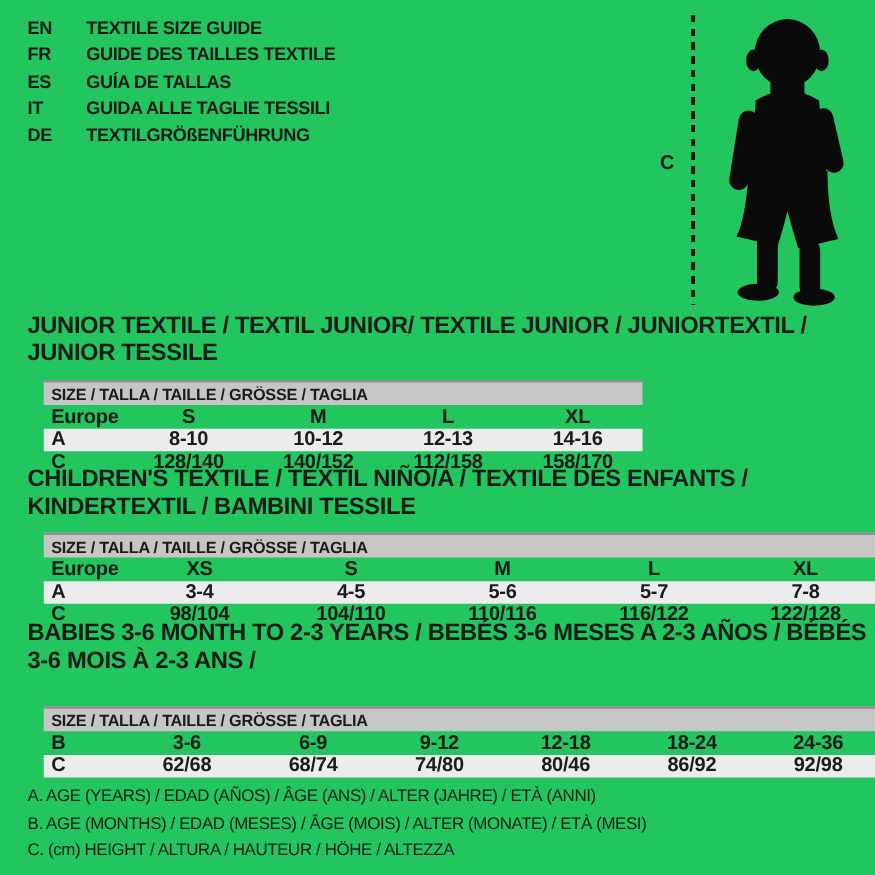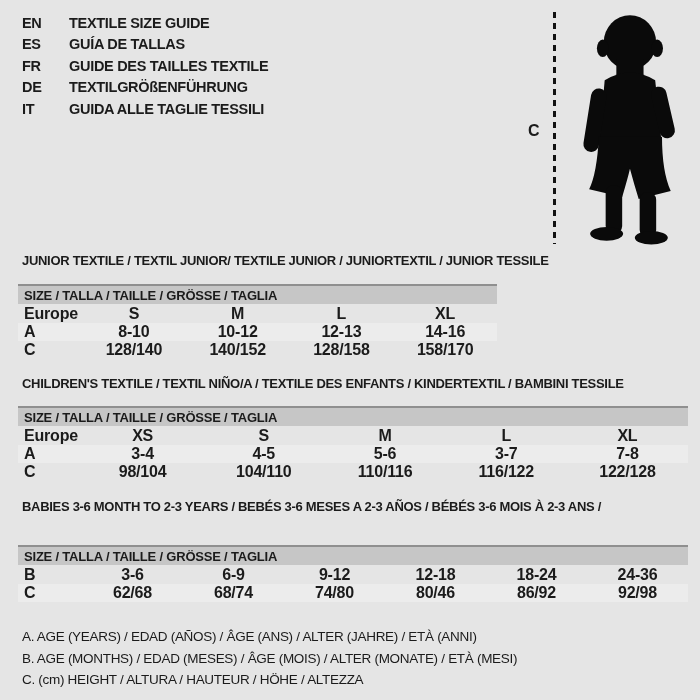--- a/index.html
+++ b/index.html
@@ -1,37 +1,37 @@
 <!DOCTYPE html>
 <html><head>
 <meta charset="utf-8">
 <style>
   html,body{margin:0;padding:0;}
   .page{
-    position:relative;width:700px;height:700px;background:#e5e5e5;overflow:hidden;
+    position:relative;width:700px;height:700px;background:#22c55e;overflow:hidden;
     font-family:"Liberation Sans", sans-serif;color:#1b1b1b;
   }
   
   .lang-block{position:absolute;left:22px;top:12px;}
   .lang-row{display:flex;height:21.5px;align-items:center;font-size:14.5px;font-weight:700;letter-spacing:-0.3px;}
   .lang-code{width:47px;flex:0 0 47px;}
   
   .measure-label{position:absolute;left:528px;top:122px;font-size:16px;font-weight:700;}
   .dash-line{
     position:absolute;left:553px;top:12px;width:3px;height:232px;
     background-image:repeating-linear-gradient(to bottom,#121212 0px,#121212 6px,transparent 6px,transparent 11px);
   }
   .silhouette{position:absolute;left:560px;top:6px;width:136px;height:242px;}
   
-  .section-title{position:absolute;left:22px;font-size:13px;font-weight:700;letter-spacing:-0.3px;line-height:21.5px;}
+  .section-title{position:absolute;left:22px;font-size:19px;font-weight:700;letter-spacing:-0.3px;line-height:21.5px;}
   #t1-title{top:250px;}
   #t2-title{top:373px;}
   #t3-title{top:496px;}
   
-  .size-table{position:absolute;left:18px;}
+  .size-table{position:absolute;left:35px;margin-top:20px;}
   #table-junior{top:284px;width:479px;}
   #table-children{top:406px;width:670px;}
   #table-babies{top:545px;width:670px;}
   .band{
     height:18px;background:#c6c6c6;border-top:2px solid #8f8f8f;box-sizing:content-box;
     display:flex;align-items:center;padding-left:6px;
     font-size:13px;font-weight:700;letter-spacing:-0.2px;margin-bottom:1px;
   }
   .trow{display:flex;height:18px;align-items:center;font-size:16px;font-weight:700;letter-spacing:-0.2px;}
   .trow .lbl{flex:0 0 64px;width:64px;padding-left:6px;box-sizing:border-box;}
@@ -45,34 +45,34 @@
 <body>
 
 <div class="page">
 
   <div class="lang-block">
     <div class="lang-row">
       <span class="lang-code">EN</span>
       <span class="lang-title">TEXTILE SIZE GUIDE</span>
     </div>
     <div class="lang-row">
+      <span class="lang-code">FR</span>
+      <span class="lang-title">GUIDE DES TAILLES TEXTILE</span>
+    </div>
+    <div class="lang-row">
       <span class="lang-code">ES</span>
       <span class="lang-title">GUÍA DE TALLAS</span>
     </div>
     <div class="lang-row">
-      <span class="lang-code">FR</span>
-      <span class="lang-title">GUIDE DES TAILLES TEXTILE</span>
+      <span class="lang-code">IT</span>
+      <span class="lang-title">GUIDA ALLE TAGLIE TESSILI</span>
     </div>
     <div class="lang-row">
       <span class="lang-code">DE</span>
       <span class="lang-title">TEXTILGRÖßENFÜHRUNG</span>
-    </div>
-    <div class="lang-row">
-      <span class="lang-code">IT</span>
-      <span class="lang-title">GUIDA ALLE TAGLIE TESSILI</span>
     </div>
   </div>
 
   <span class="measure-label">C</span>
   <div class="dash-line"></div>
   <svg class="silhouette" viewBox="0 0 140 240" xmlns="http://www.w3.org/2000/svg" aria-hidden="true">
     <g fill="#0a0a0a">
       <ellipse cx="72" cy="33" rx="27" ry="28"></ellipse>
       <ellipse cx="44" cy="39" rx="6" ry="9"></ellipse>
       <ellipse cx="100" cy="39" rx="6" ry="9"></ellipse>
@@ -102,42 +102,42 @@
       <span class="lbl">A</span>
       <span class="val">8-10</span>
       <span class="val">10-12</span>
       <span class="val">12-13</span>
       <span class="val">14-16</span>
     </div>
     <div class="trow">
       <span class="lbl">C</span>
       <span class="val">128/140</span>
       <span class="val">140/152</span>
-      <span class="val">128/158</span>
+      <span class="val">112/158</span>
       <span class="val">158/170</span>
     </div>
   </div>
 
   <div class="section-title" id="t2-title">CHILDREN'S TEXTILE / TEXTIL NIÑO/A / TEXTILE DES ENFANTS / KINDERTEXTIL / BAMBINI TESSILE</div>
   <div class="size-table" id="table-children">
     <div class="band">SIZE / TALLA / TAILLE / GRÖSSE / TAGLIA</div>
     <div class="trow">
       <span class="lbl">Europe</span>
       <span class="val">XS</span>
       <span class="val">S</span>
       <span class="val">M</span>
       <span class="val">L</span>
       <span class="val">XL</span>
     </div>
     <div class="trow striped">
       <span class="lbl">A</span>
       <span class="val">3-4</span>
       <span class="val">4-5</span>
       <span class="val">5-6</span>
-      <span class="val">3-7</span>
+      <span class="val">5-7</span>
       <span class="val">7-8</span>
     </div>
     <div class="trow">
       <span class="lbl">C</span>
       <span class="val">98/104</span>
       <span class="val">104/110</span>
       <span class="val">110/116</span>
       <span class="val">116/122</span>
       <span class="val">122/128</span>
     </div>

